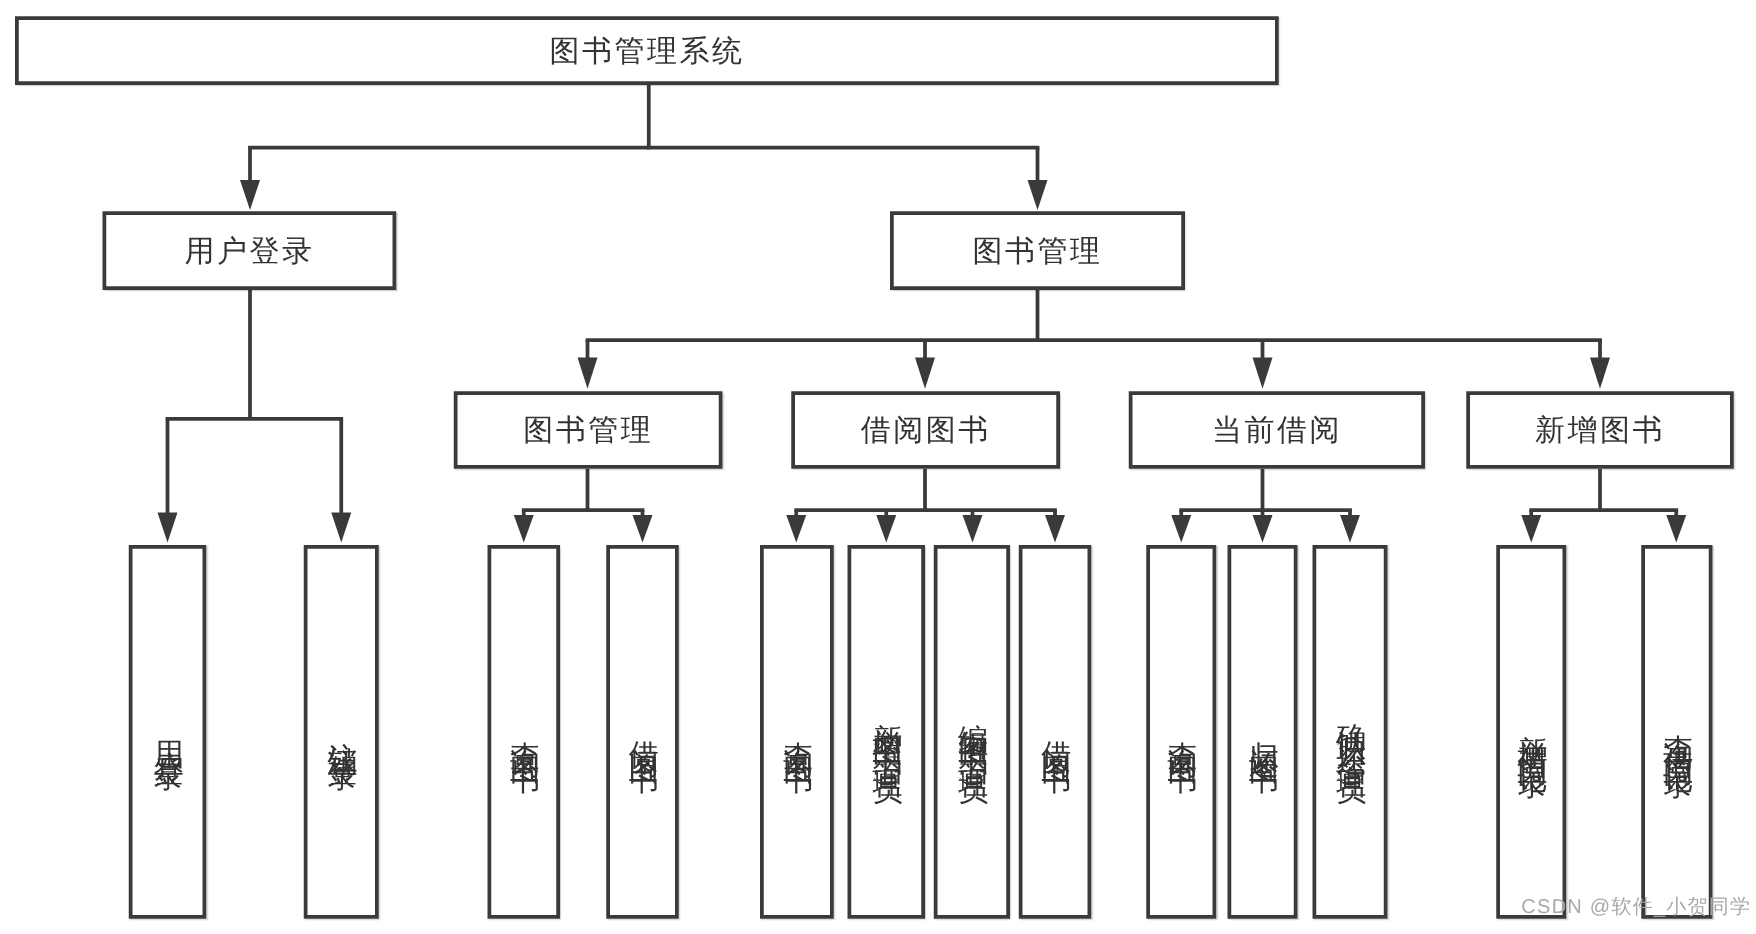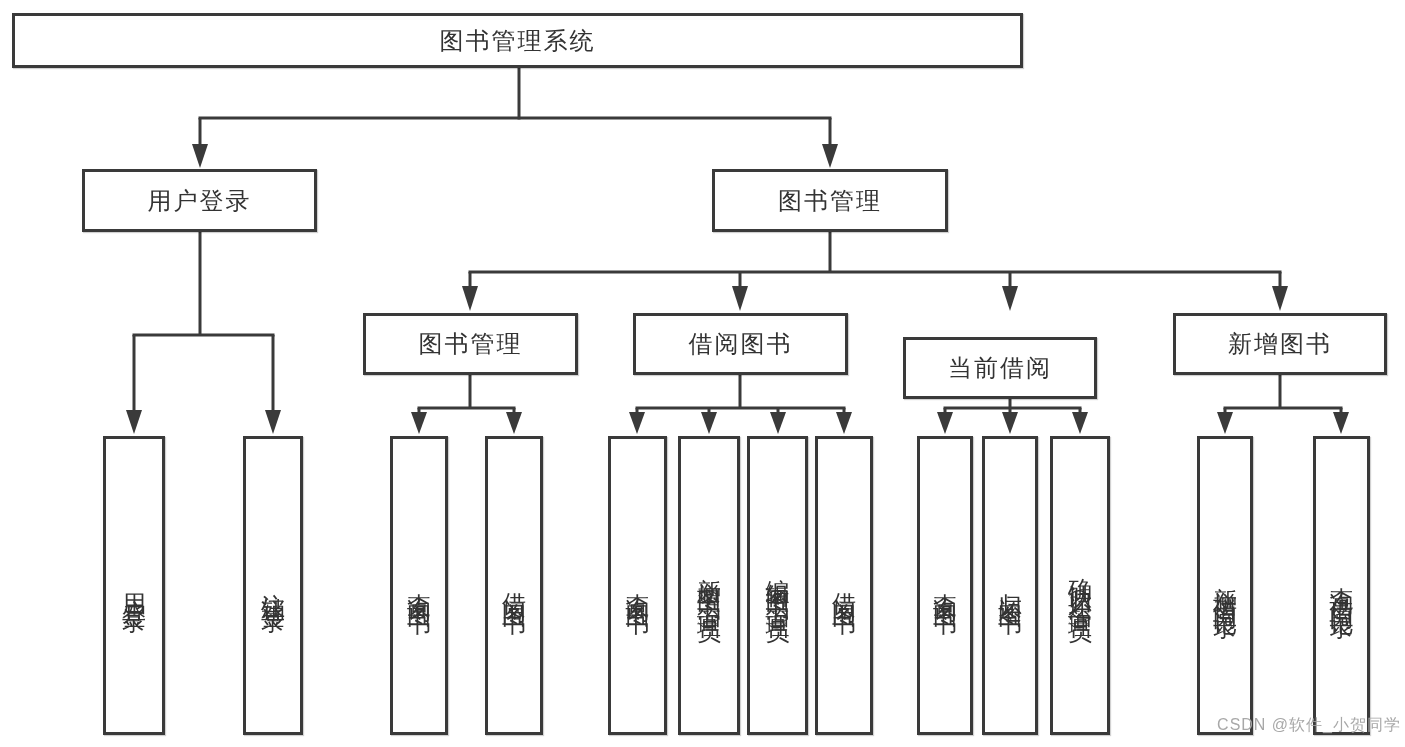--- a/index.html
+++ b/index.html
@@ -136,21 +136,21 @@
     </g>
   </svg>
 
   <div class="box root hlabel">图书管理系统</div>
 
   <div class="box l2 hlabel" style="left:82px; width:235px;">用户登录</div>
   <div class="box l2 hlabel" style="left:712px; width:236px;">图书管理</div>
 
   <div class="box l3 hlabel" style="left:363px; width:215px;">图书管理</div>
   <div class="box l3 hlabel" style="left:633px; width:215px;">借阅图书</div>
-  <div class="box l3 hlabel" style="left:903px; width:194px;margin-top:24px;">当前借阅</div>
+  <div class="box l3 hlabel" style="left:903px; width:237px;">当前借阅</div>
   <div class="box l3 hlabel" style="left:1173px; width:214px;">新增图书</div>
 
   <div class="box leaf" style="left:103px; width:62px;">用户登录</div>
   <div class="box leaf" style="left:243px; width:60px;">注销登录</div>
 
   <div class="box leaf" style="left:390px; width:58px;">查询图书</div>
   <div class="box leaf" style="left:485px; width:58px;">借阅图书</div>
 
   <div class="box leaf" style="left:608px; width:59px;">查询图书</div>
   <div class="box leaf" style="left:678px; width:62px;">新增图书（管理员）</div>

